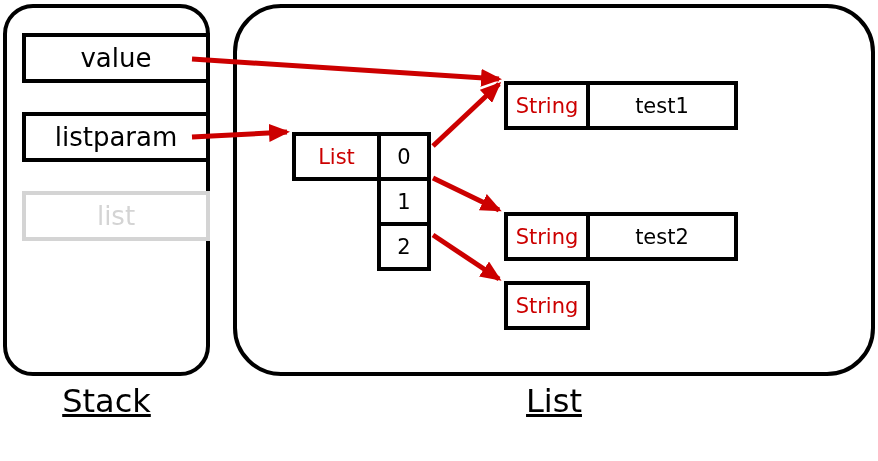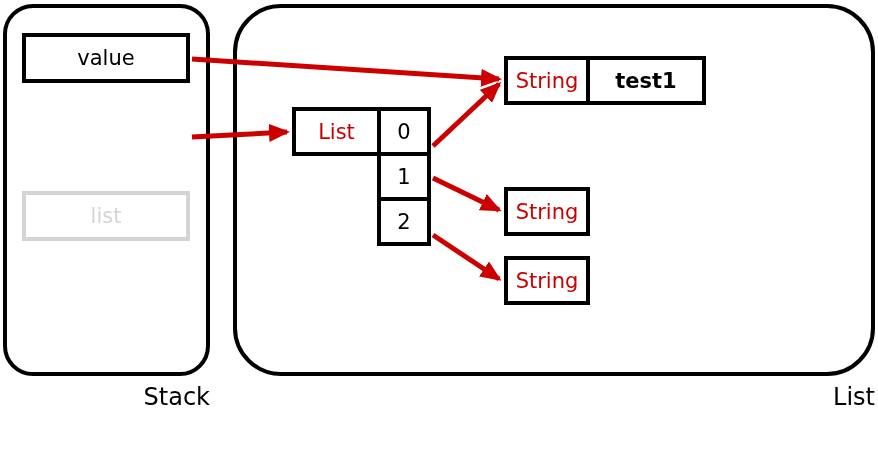--- a/index.html
+++ b/index.html
@@ -34,70 +34,72 @@
     left: 233px;
     top: 4px;
     width: 642px;
     height: 372px;
     border-radius: 48px;
   }
 
   
   .region-caption {
     position: absolute;
-    text-align: right;
-    font-size: 24px;
+    text-align: center;
+    font-size: 32px;
     color: #000000;
     line-height: 1;
     white-space: nowrap;
+    text-decoration: underline;
   }
   #stack-caption { left: 3px;   top: 385px; width: 207px; }
   #heap-caption  { left: 233px; top: 385px; width: 642px; }
 
   
   .stack-slot {
+    position: absolute;
+    box-sizing: border-box;
+    border: 4px solid #000000;
+    background: #ffffff;
+    display: flex;
+    align-items: center;
+    justify-content: center;
+    font-size: 26px;
+    color: #000000;
+    left: 22px;
+    width: 188px;
+    height: 50px;
+  }
+  .stack-slot.inactive {
+    border-color: #d4d4d4;
+    color: #d4d4d4;
+  }
+  #slot-value     { top: 33px; }
+  #slot-listparam { top: 112px; }
+  #slot-list      { top: 191px; }
+
+  
+  #list-object {
+    position: absolute;
+    left: 292px;
+    top: 107px;
+    width: 139px;
+    height: 141px;
+  }
+  .cell {
     position: absolute;
     box-sizing: border-box;
     border: 4px solid #000000;
     background: #ffffff;
     display: flex;
     align-items: center;
     justify-content: center;
     font-size: 21px;
     color: #000000;
-    left: 22px;
-    width: 168px;
-    height: 50px;
-  }
-  .stack-slot.inactive {
-    border-color: #d4d4d4;
-    color: #d4d4d4;
-  }
-  #slot-value     { top: 33px; }
-  #slot-listparam { top: 112px; }
-  #slot-list      { top: 191px; }
-
-  
-  #list-object {
-    position: absolute;
-    left: 292px;
-    top: 107px;
-    width: 139px;
-    height: 141px;
-  }
-  .cell {
-    position: absolute;
-    box-sizing: border-box;
-    border: 4px solid #000000;
-    background: #ffffff;
-    display: flex;
-    align-items: center;
-    justify-content: center;
-    font-size: 21px;
-    color: #000000;
+    margin-top: 25px;
   }
   #list-type-cell {
     left: 0px;
     top: 0px;
     width: 89px;
     height: 49px;
     color: #cc0000;
   }
   .index-cell {
     left: 85px;
@@ -122,24 +124,23 @@
   .string-type-cell {
     left: 0px;
     top: 0px;
     width: 86px;
     height: 49px;
     color: #cc0000;
   }
   .string-value-cell {
     left: 82px;
     top: 0px;
-    width: 120px;
-    height: 49px;
-    color: #000000;
-    font-weight: bold;
+    width: 152px;
+    height: 49px;
+    color: #000000;
   }
 
   
   #arrow-layer {
     position: absolute;
     left: 0;
     top: 0;
     width: 878px;
     height: 461px;
     pointer-events: none;
@@ -150,20 +151,23 @@
 
 <div id="canvas">
 
   <div class="region" id="stack-region"></div>
   <div class="region" id="heap-region"></div>
 
   <div class="stack-slot" id="slot-value">
     <span>value</span>
   </div>
 
+  <div class="stack-slot" id="slot-listparam">
+    <span>listparam</span>
+  </div>
 
   <div class="stack-slot inactive" id="slot-list">
     <span>list</span>
   </div>
 
   <div id="list-object">
     <div class="cell" id="list-type-cell">
       <span>List</span>
     </div>
     <div class="cell index-cell" id="index-cell-0">
@@ -182,20 +186,23 @@
       <span>String</span>
     </div>
     <div class="cell string-value-cell">
       <span>test1</span>
     </div>
   </div>
 
   <div class="string-object" id="string-object-1">
     <div class="cell string-type-cell">
       <span>String</span>
+    </div>
+    <div class="cell string-value-cell">
+      <span>test2</span>
     </div>
   </div>
 
   <div class="string-object" id="string-object-2">
     <div class="cell string-type-cell">
       <span>String</span>
     </div>
   </div>
 
   <svg id="arrow-layer" viewBox="0 0 878 461">

